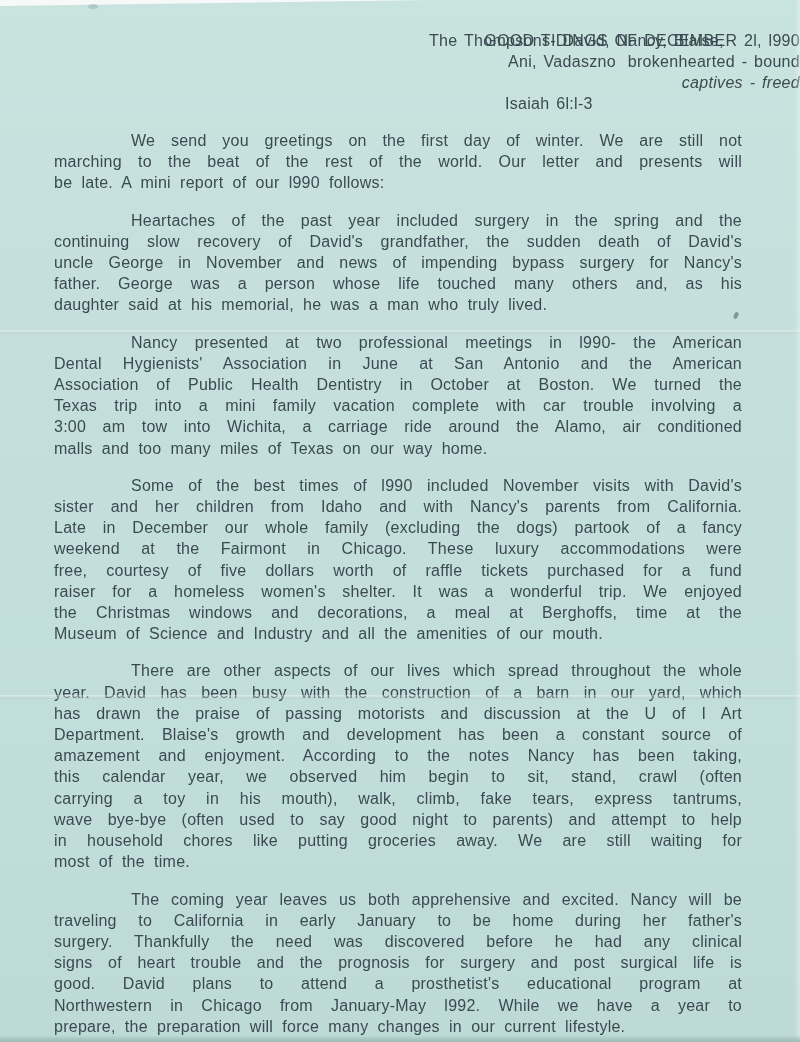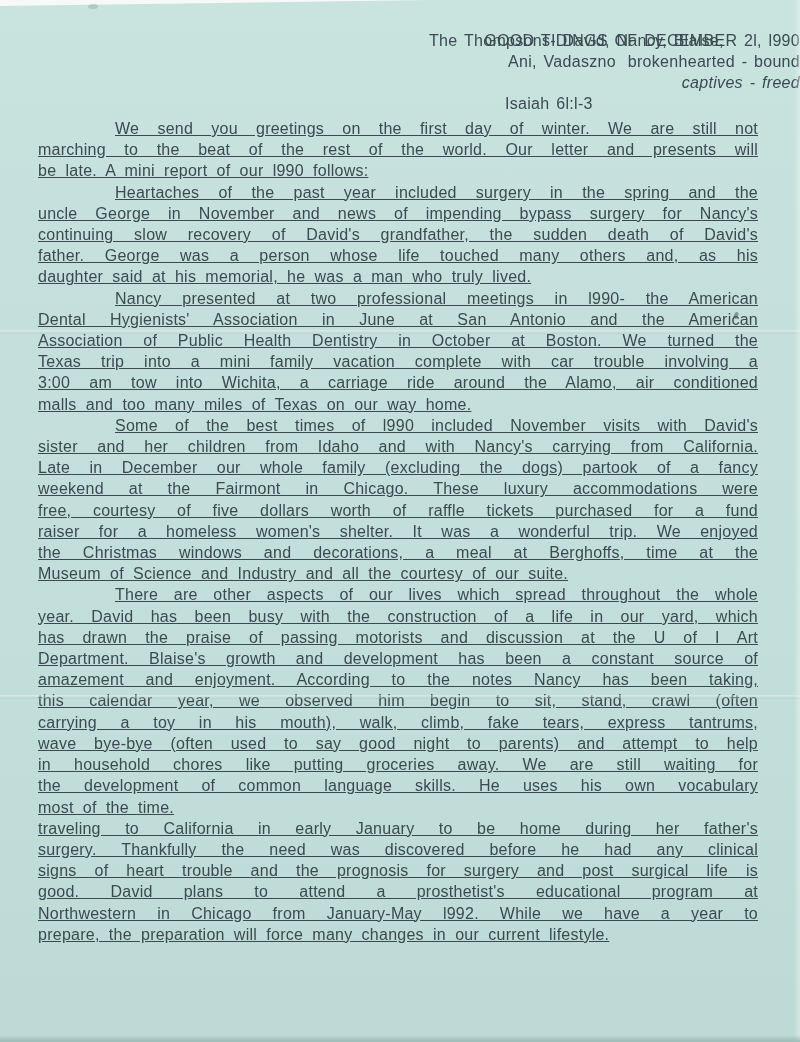--- a/index.html
+++ b/index.html
@@ -63,21 +63,21 @@
   .hl5 .right { left: 505px; }
 
   
   .letter-body {
     margin: 4px 0 0 38px;
     width: 720px;
     font-size: 16px;
     line-height: 21.2px;
     letter-spacing: 0.25px;
   }
-  .para { margin: 0; text-decoration: underline; }
+  .para { margin: 16px; }
   .para .line {
     text-align: justify;
     text-align-last: justify;
     white-space: nowrap;
   }
   .para .line.first { padding-left: 77px; }
   .para .line.last { text-align-last: left; word-spacing: 4.5px; white-space: normal; }
 </style>
 </head>
 <body>
@@ -94,57 +94,57 @@
     </header>
 
   <main class="letter-body" id="letter-body">
       <div class="para">
         <div class="line first">We send you greetings on the first day of winter.  We are still not</div>
         <div class="line">marching to the beat of the rest of the world.  Our letter and presents will</div>
         <div class="line last">be late.  A mini report of our l990 follows:</div>
       </div>
       <div class="para">
         <div class="line first">Heartaches of the past year included surgery in the spring and the</div>
+        <div class="line">continuing slow recovery of David's grandfather, the sudden death of David's</div>
         <div class="line">uncle George in November and news of impending bypass surgery for Nancy's</div>
-        <div class="line">continuing slow recovery of David's grandfather, the sudden death of David's</div>
         <div class="line">father.  George was a person whose life touched many others and, as his</div>
         <div class="line last">daughter said at his memorial, he was a man who truly lived.</div>
       </div>
       <div class="para">
         <div class="line first">Nancy presented at two professional meetings in l990- the American</div>
         <div class="line">Dental Hygienists' Association in June at San Antonio and the American</div>
         <div class="line">Association of Public Health Dentistry in October at Boston.  We turned the</div>
         <div class="line">Texas trip into a mini family vacation complete with car trouble involving a</div>
         <div class="line">3:00 am tow into Wichita, a carriage ride around the Alamo, air conditioned</div>
         <div class="line last">malls and too many miles of Texas on our way home.</div>
       </div>
       <div class="para">
         <div class="line first">Some of the best times of l990 included November visits with David's</div>
-        <div class="line">sister and her children from Idaho and with Nancy's carrying from California.</div>
+        <div class="line">sister and her children from Idaho and with Nancy's parents from California.</div>
         <div class="line">Late in December our whole family (excluding the dogs) partook of a fancy</div>
         <div class="line">weekend at the Fairmont in Chicago.  These luxury accommodations were</div>
         <div class="line">free, courtesy of five dollars worth of raffle tickets purchased for a fund</div>
         <div class="line">raiser for a homeless women's shelter.  It was a wonderful trip.  We enjoyed</div>
         <div class="line">the Christmas windows and decorations, a meal at Berghoffs, time at the</div>
-        <div class="line last">Museum of Science and Industry and all the courtesy of our suite.</div>
+        <div class="line last">Museum of Science and Industry and all the amenities of our mouth.</div>
       </div>
       <div class="para">
         <div class="line first">There are other aspects of our lives which spread throughout the whole</div>
-        <div class="line">year.  David has been busy with the construction of a life in our yard, which</div>
+        <div class="line">year.  David has been busy with the construction of a barn in our yard, which</div>
         <div class="line">has drawn the praise of passing motorists and discussion at the U of I Art</div>
         <div class="line">Department.  Blaise's growth and development has been a constant source of</div>
         <div class="line">amazement and enjoyment.  According to the notes Nancy has been taking,</div>
         <div class="line">this calendar year, we observed him begin to sit, stand, crawl (often</div>
         <div class="line">carrying a toy in his mouth), walk, climb, fake tears, express tantrums,</div>
         <div class="line">wave bye-bye (often used to say good night to parents) and attempt to help</div>
         <div class="line">in household chores like putting groceries away.  We are still waiting for</div>
-        <div class="line">the development of common language skills.  He uses his own vocabulary</div>
         <div class="line last">most of the time.</div>
       </div>
       <div class="para">
+        <div class="line first">The coming year leaves us both apprehensive and excited.  Nancy will be</div>
         <div class="line">traveling to California in early January to be home during her father's</div>
         <div class="line">surgery.  Thankfully the need was discovered before he had any clinical</div>
         <div class="line">signs of heart trouble and the prognosis for surgery and post surgical life is</div>
         <div class="line">good.  David plans to attend a prosthetist's educational program at</div>
         <div class="line">Northwestern in Chicago from January-May l992.  While we have a year to</div>
         <div class="line last">prepare, the preparation will force many changes in our current lifestyle.</div>
       </div>
     </main>
 
   <div class="fold-crease fold-1"></div>

